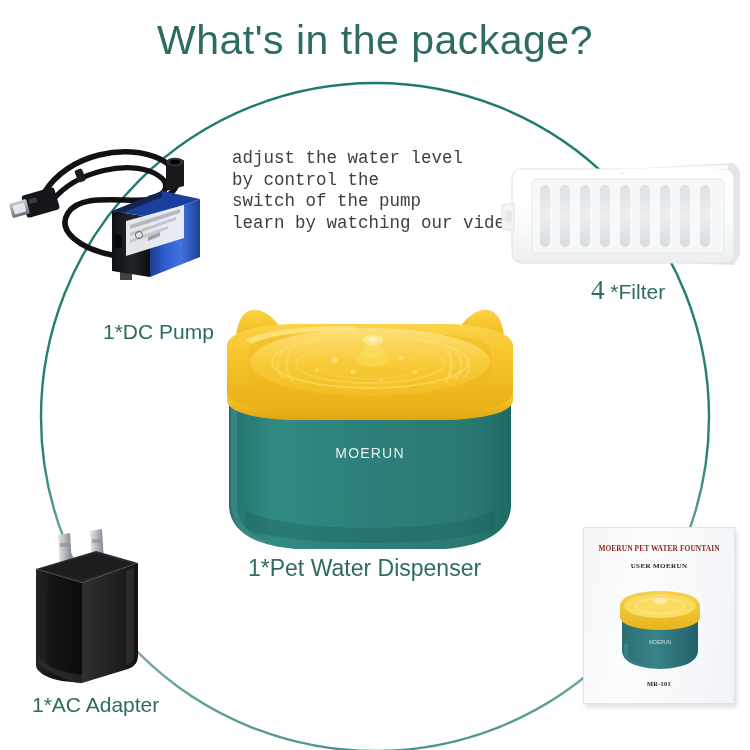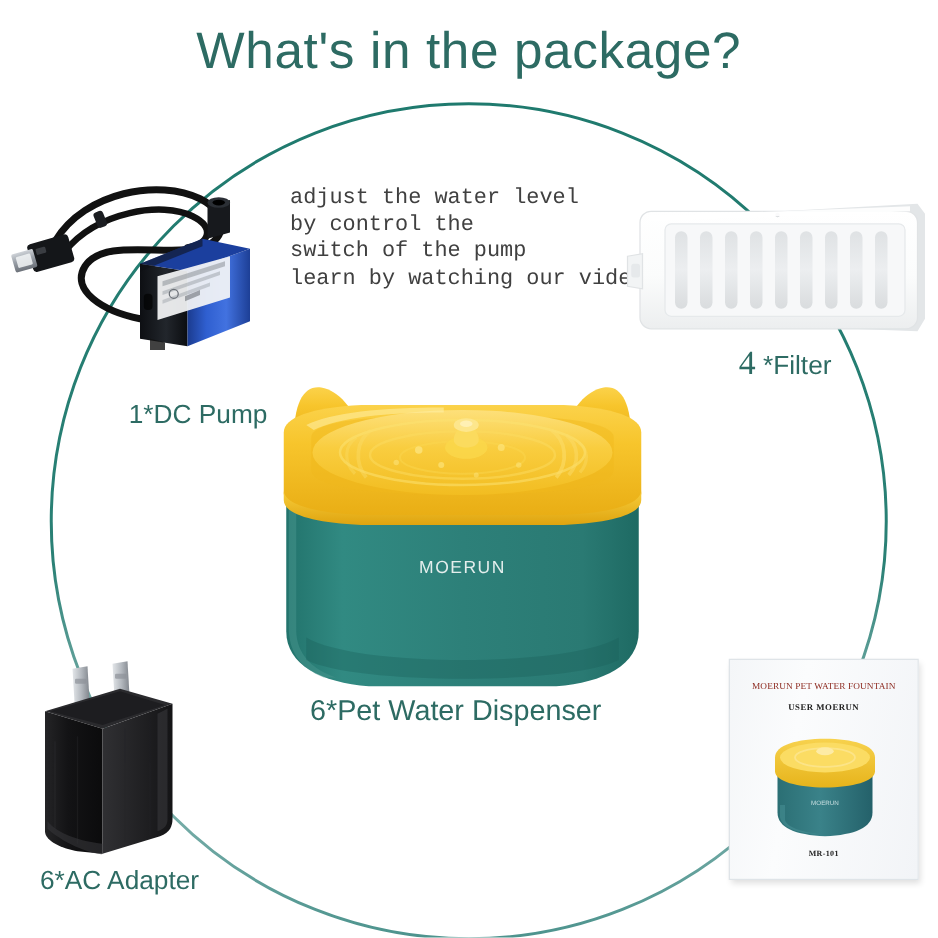--- a/index.html
+++ b/index.html
@@ -68,21 +68,21 @@
     background:linear-gradient(100deg,#f4f6f8 0%,#fbfcfd 35%,#f2f4f7 100%);
     border:1px solid #dfe4e8;
     box-shadow:2px 3px 5px rgba(0,0,0,.13);
     box-sizing:border-box;
   }
   .m-title{
     position:absolute;left:0;top:16px;width:100%;
     text-align:center;
     color:#8d2a20;
     font-family:"Liberation Serif",serif;
-    font-weight:normal;
+    font-weight:bold;
     font-size:7.4px;
     letter-spacing:.1px;
   }
   .m-sub{
     position:absolute;left:0;top:34px;width:100%;
     text-align:center;
     color:#222;
     font-family:"Liberation Serif",serif;
     font-weight:bold;
     font-size:7px;
@@ -293,21 +293,21 @@
       <circle cx="112" cy="70" r="2.2" fill="#fde784" opacity=".5"></circle>
       <circle cx="176" cy="80" r="2" fill="#fde784" opacity=".45"></circle>
 
       <ellipse cx="168" cy="58" rx="17" ry="9" fill="#fad74a" opacity=".85"></ellipse>
       <path d="M158,52 C158,38 178,38 178,52 C178,60 158,60 158,52 Z" fill="#fbdb5e"></path>
       <ellipse cx="168" cy="40" rx="10" ry="5.5" fill="#fde68c"></ellipse>
       <ellipse cx="168" cy="39" rx="5" ry="2.6" fill="#fff1b8" opacity=".9"></ellipse>
 
       <path d="M40,40 C60,30 100,26 150,26 L150,30 C104,30 66,34 46,44 Z" fill="#fff0a8" opacity=".55"></path>
     </svg>
-    <div class="caption big" style="left:43px;top:255px;">6*Pet Water Dispenser</div>
+    <div class="caption big" style="left:43px;top:255px;">1*Pet Water Dispenser</div>
   </div>
 
   <div class="part" id="adapter">
     <svg viewBox="0 0 136 170" width="136" height="170">
       <defs>
         <linearGradient id="adFront" x1="0" y1="0" x2="1" y2="0">
           <stop offset="0%" stop-color="#242426"></stop>
           <stop offset="40%" stop-color="#131315"></stop>
           <stop offset="100%" stop-color="#0b0b0c"></stop>
         </linearGradient>
@@ -336,21 +336,21 @@
 
       <path d="M22,70 L22,140" stroke="#2e2e31" stroke-width="1" opacity=".5"></path>
       <path d="M40,66 L40,152" stroke="#2a2a2d" stroke-width="1" opacity=".4"></path>
       <path d="M78,60 L78,150" stroke="#242428" stroke-width="1" opacity=".45"></path>
       <path d="M98,52 L98,145" stroke="#242428" stroke-width="1" opacity=".35"></path>
 
       <path d="M16,140 C34,156 60,162 60,160 L60,152 C42,150 24,144 16,134 Z" fill="#353538" opacity=".6"></path>
 
       <path d="M112,44 L112,132 C112,137 110,140 104,142 L104,48 Z" fill="#3a3a3e" opacity=".55"></path>
     </svg>
-    <div class="caption" style="left:10px;top:170px;">6*AC Adapter</div>
+    <div class="caption" style="left:10px;top:170px;">1*AC Adapter</div>
   </div>
 
   <div class="part" id="manual">
     <div class="manual-page">
       <div class="m-title">MOERUN PET WATER FOUNTAIN</div>
       <div class="m-sub">USER MOERUN</div>
 
       <svg class="m-art" viewBox="0 0 104 92">
         <defs>
           <linearGradient id="mLid" x1="0" y1="0" x2="0" y2="1">

